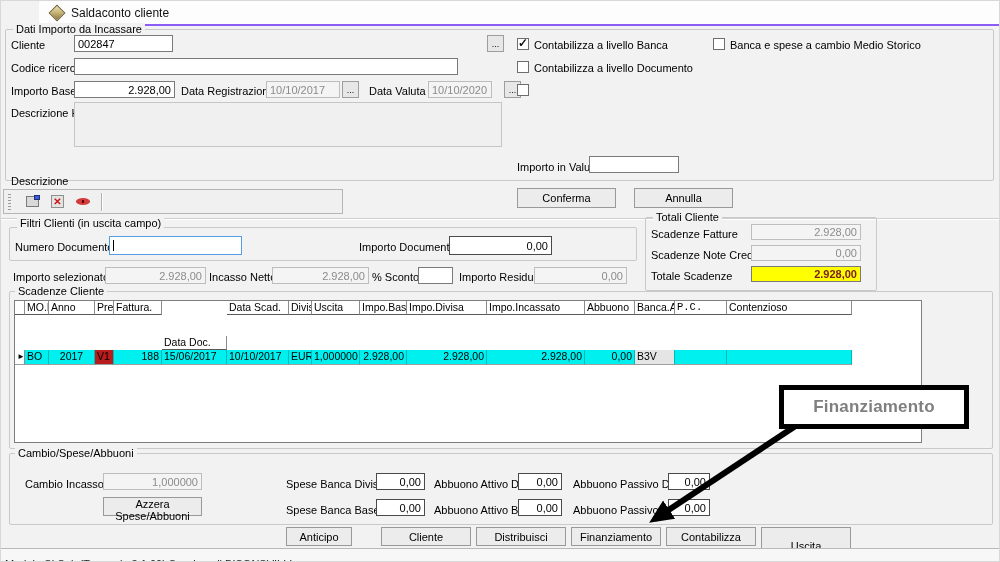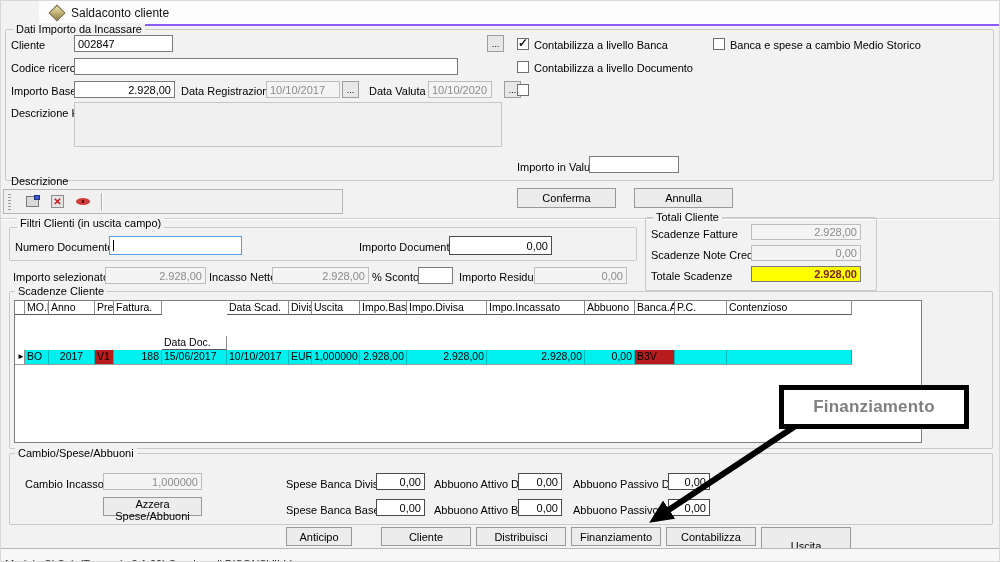--- a/index.html
+++ b/index.html
@@ -170,38 +170,38 @@
         <div class="hcell" style="width: 48px;">Fattura.</div>
         <div class="hcell" style="width: 65px; margin-top: 35px;">Data Doc.</div>
         <div class="hcell" style="width: 62px;">Data Scad.</div>
         <div class="hcell" style="width: 23px;">Divisa</div>
         <div class="hcell" style="width: 48px;">Uscita</div>
         <div class="hcell" style="width: 47px;">Impo.Base</div>
         <div class="hcell" style="width: 80px;">Impo.Divisa</div>
         <div class="hcell" style="width: 98px;">Impo.Incassato</div>
         <div class="hcell" style="width: 50px;">Abbuono</div>
         <div class="hcell" style="width: 40px;">Banca.Ant.</div>
-        <div class="hcell" style="width: 52px;">P.C.</div>
+        <div class="hcell" style="width: 52px; font-family: Liberation Mono, monospace;">P.C.</div>
         <div class="hcell" style="width: 125px;">Contenzioso</div>
       </div>
     <div class="grow gdata">
         <div class="dcell selcell" style="width: 10px; font-size: 8px; line-height: 14px;">►</div>
         <div class="dcell" style="width: 24px; text-align: left; background: rgb(0, 240, 240);">BO</div>
         <div class="dcell" style="width: 46px; text-align: center; background: rgb(0, 240, 240);">2017</div>
         <div class="dcell" style="width: 19px; text-align: left; background: #b91c1c;">V1</div>
         <div class="dcell" style="width: 48px; text-align: right; background: rgb(0, 240, 240);">188</div>
         <div class="dcell" style="width: 65px; text-align: left; background: rgb(0, 240, 240);">15/06/2017</div>
         <div class="dcell" style="width: 62px; text-align: left; background: rgb(0, 240, 240);">10/10/2017</div>
         <div class="dcell" style="width: 23px; text-align: left; background: rgb(0, 240, 240);">EUR</div>
         <div class="dcell" style="width: 48px; text-align: right; background: rgb(0, 240, 240);">1,000000</div>
         <div class="dcell" style="width: 47px; text-align: right; background: rgb(0, 240, 240);">2.928,00</div>
         <div class="dcell" style="width: 80px; text-align: right; background: rgb(0, 240, 240);">2.928,00</div>
         <div class="dcell" style="width: 98px; text-align: right; background: rgb(0, 240, 240);">2.928,00</div>
         <div class="dcell" style="width: 50px; text-align: right; background: rgb(0, 240, 240);">0,00</div>
-        <div class="dcell" style="width: 40px; text-align: left; background: #b91c1c;">B3V</div>
+        <div class="dcell" style="width: 40px; text-align: left; background: #e5e5e5;">B3V</div>
         <div class="dcell" style="width: 52px; text-align: left; background: rgb(0, 240, 240);"></div>
         <div class="dcell" style="width: 125px; text-align: left; background: rgb(0, 240, 240);"></div>
       </div>
   </div>
 
   <div class="group" style="left:8px;top:452px;width:984px;height:72px"></div>
   <span class="legend" style="left:14px;top:446px">Cambio/Spese/Abbuoni</span>
   <span class="lbl" style="left:24px;top:477px">Cambio Incasso</span>
   <input class="inp dis num" style="left: 102px; top: 472px; width: 99px;" readonly="" value="1,000000">
   <button class="btn" style="left:102px;top:496px;width:99px;height:19px">Azzera Spese/Abbuoni</button>

